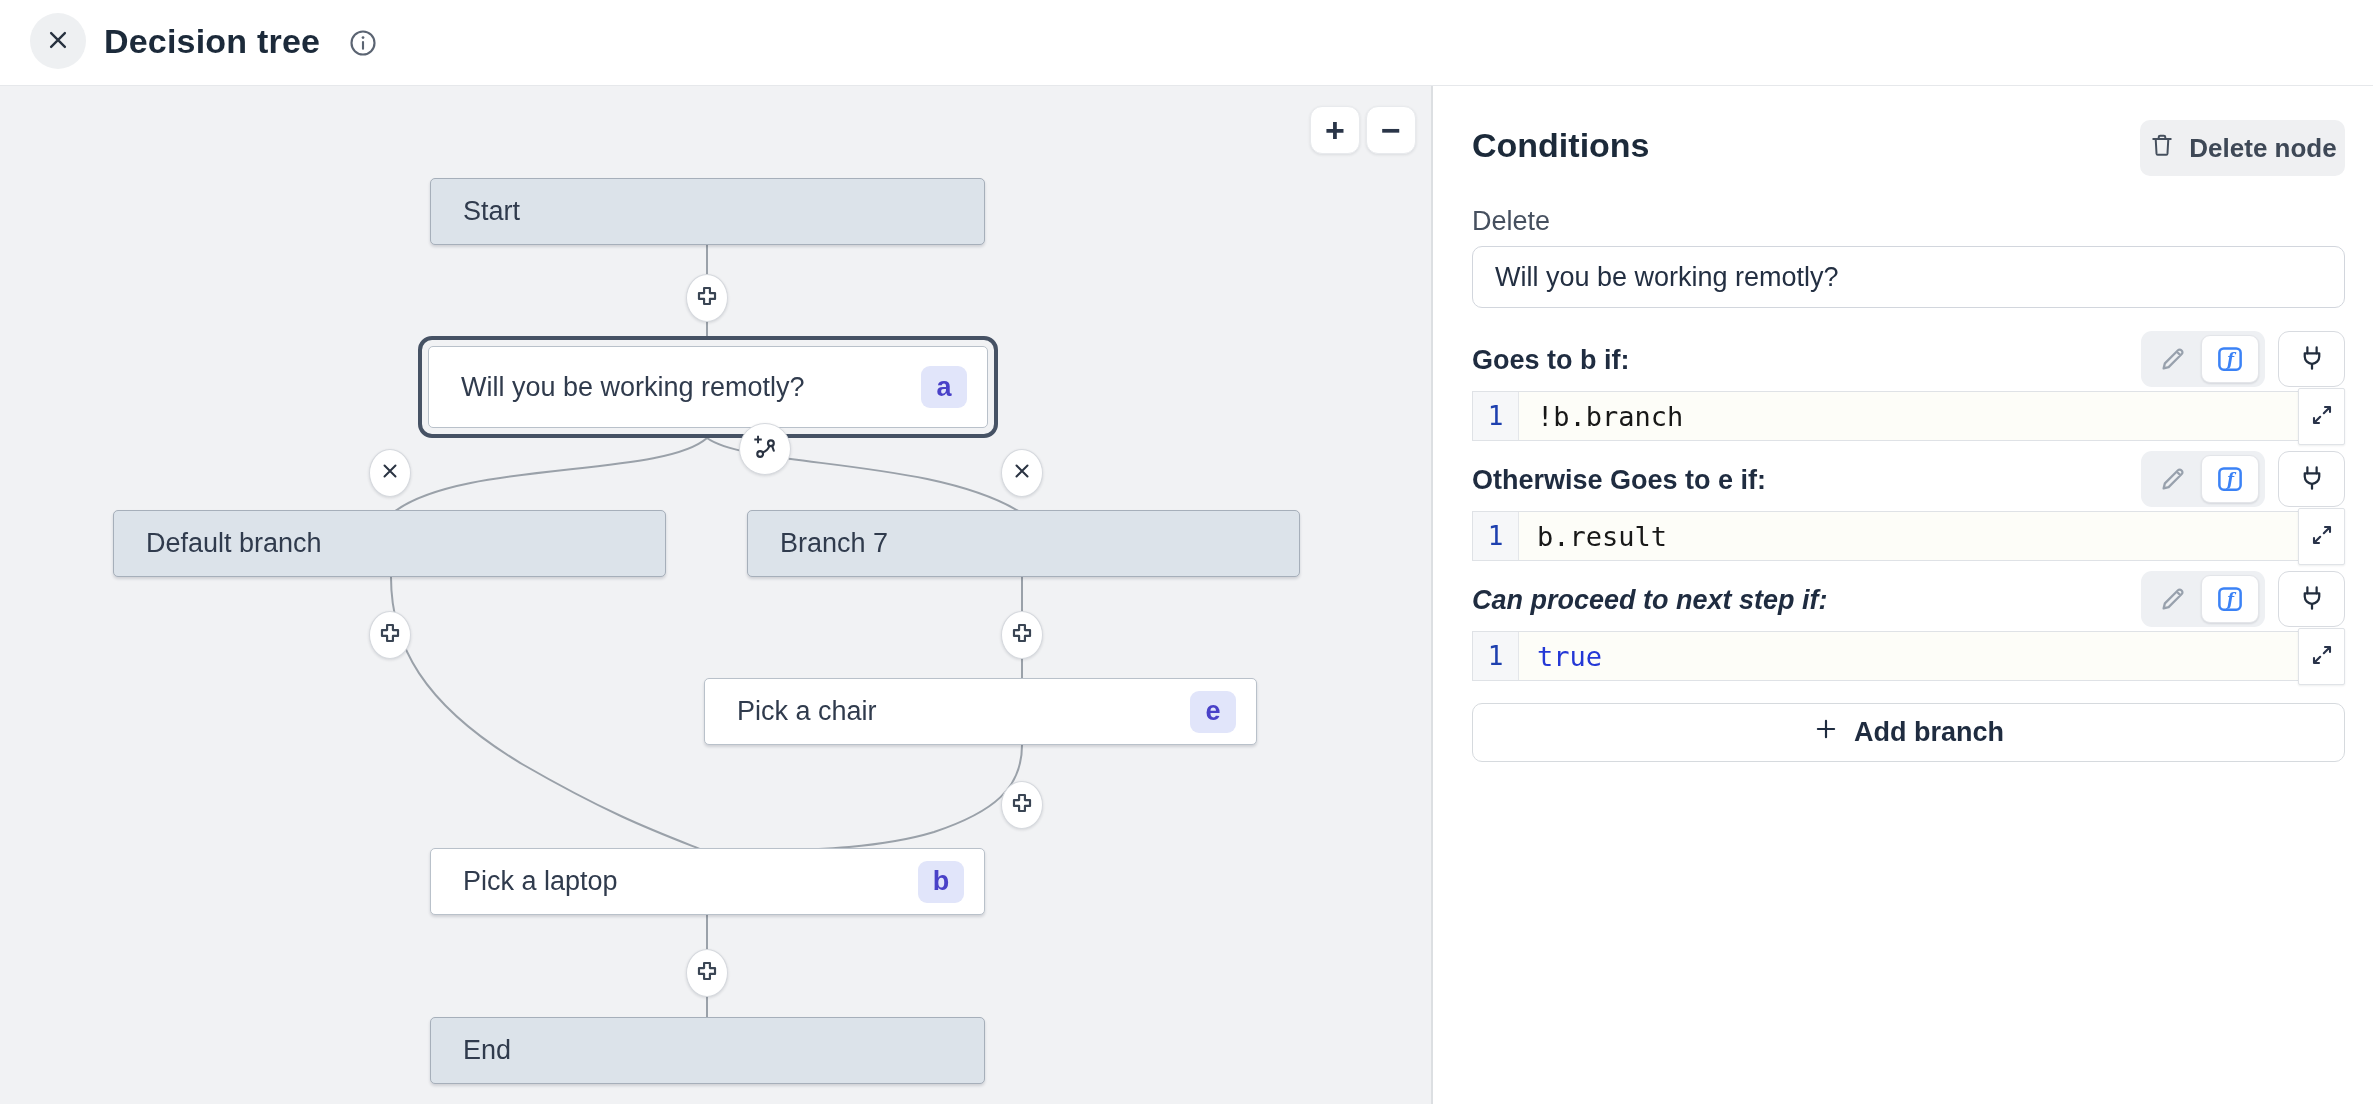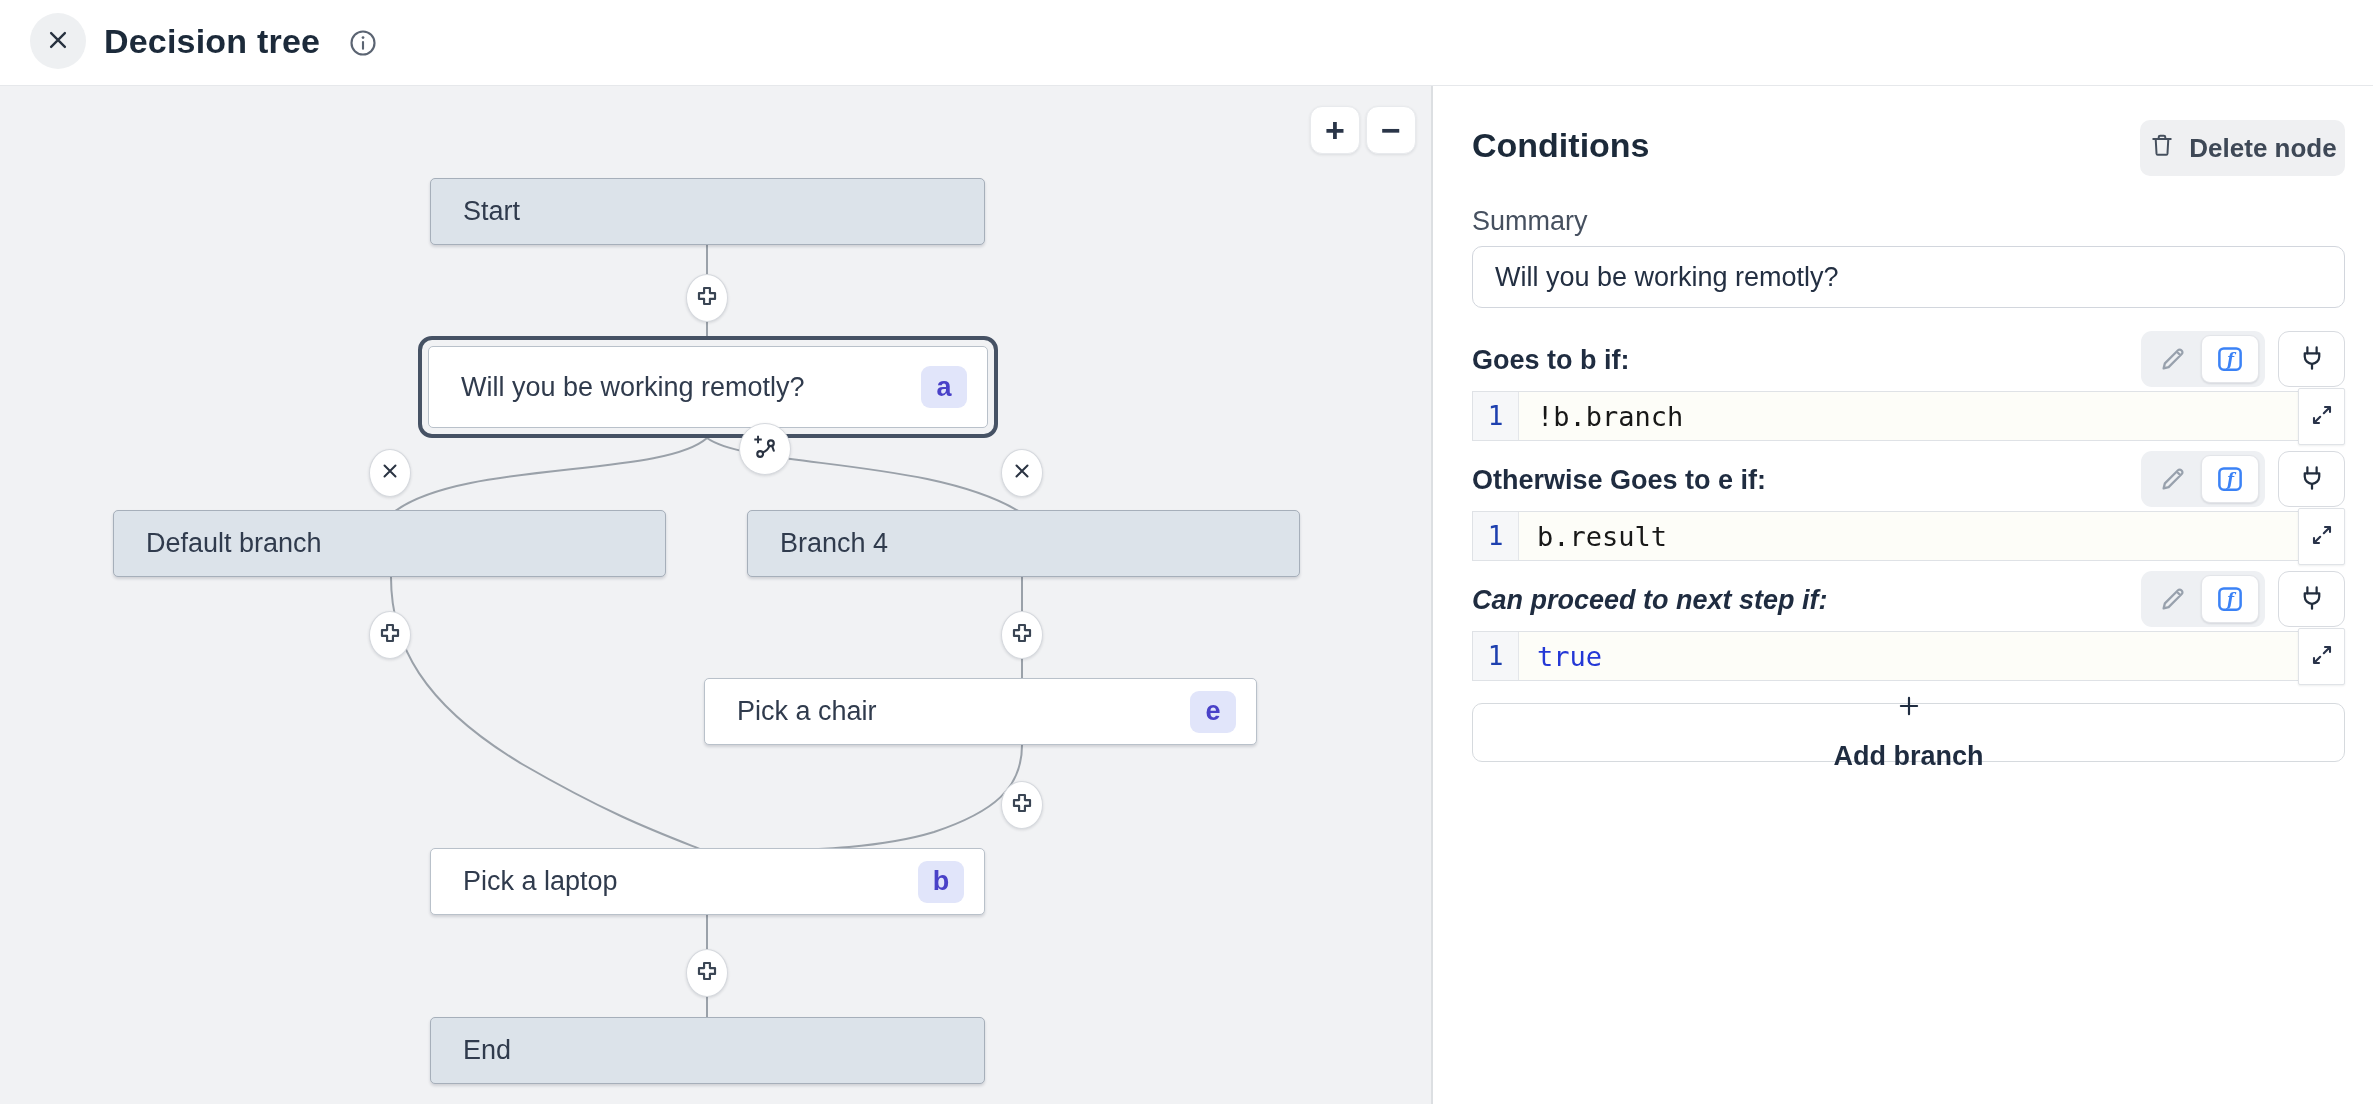--- a/index.html
+++ b/index.html
@@ -90,21 +90,21 @@
   .codearea .kw { color:#2438d6; }
   .expand-btn { position:absolute; right:-1px; top:-4px; width:47px; height:57px;
     background:#fff; border:1px solid #e0e3e7; border-radius:2px; display:flex;
     align-items:center; justify-content:center; cursor:pointer;
     box-shadow:0 1px 2px rgba(25,35,50,.08); }
 
   .add-branch { position:absolute; left:37px; top:617px; width:873px;
     height:59px; background:#fff; border:1.5px solid #d6dade; border-radius:10px;
     display:flex; align-items:center; justify-content:center; gap:15px;
     font-size:27px; font-weight:bold; color:#1f2c40; cursor:pointer;
-    font-family:"Liberation Sans", sans-serif;flex-direction:column; }
+    font-family:"Liberation Sans", sans-serif; }
 </style>
 </head>
 <body>
 
 <div class="stage">
 
   <div class="header">
     <button class="close-btn">
       <span>
         <svg width="30" height="30" viewBox="0 0 24 24" fill="none" stroke="#27313f" stroke-width="1.9" stroke-linecap="round">
@@ -146,21 +146,21 @@
         <span class="node-label">Will you be working remotly?</span>
         <span class="node-badge">a</span>
       </div>
     </div>
 
     <div class="node node-gray" style="left:113px; top:424px; width:553px;">
       <span class="node-label">Default branch</span>
     </div>
 
     <div class="node node-gray" style="left:747px; top:424px; width:553px;">
-      <span class="node-label">Branch 4</span>
+      <span class="node-label">Branch 7</span>
     </div>
 
     <div class="node node-white" style="left:704px; top:592px; width:553px;gap:20px;">
       <span class="node-label">Pick a chair</span>
       <span class="node-badge">e</span>
     </div>
 
     <div class="node node-gray" style="left:430px; top:931px; width:555px;">
       <span class="node-label">End</span>
     </div>
@@ -225,21 +225,21 @@
 
     <button class="delete-btn">
       <span>
         <svg width="28" height="28" viewBox="0 0 24 24" fill="none" stroke="#454f5d" stroke-width="1.7" stroke-linecap="round" stroke-linejoin="round">
             <path d="M4.5 6.8h15M9.2 6.8V5.2a1.2 1.2 0 0 1 1.2-1.2h3.2a1.2 1.2 0 0 1 1.2 1.2v1.6M6.6 6.8l.7 12.6a1 1 0 0 0 1 .9h7.4a1 1 0 0 0 1-.9l.7-12.6"></path>
           </svg>
       </span>
       <span>Delete node</span>
     </button>
 
-    <div class="summary-label">Summary</div>
+    <div class="summary-label">Delete</div>
     <input class="summary-input" type="text" value="Will you be working remotly?" style="">
 
     <div class="rule-label" style="top:259px;">Goes to b if:</div>
     <div class="icon-row" style="top:245px;">
       <div class="seg">
         <span class="seg-pencil">
             <svg width="30" height="30" viewBox="0 0 24 24" fill="none" stroke="#98a1ad" stroke-width="1.8" stroke-linejoin="round">
               <path d="M14.7 5.8l3.5 3.5M4.5 19.5l1-4L16 5a1.8 1.8 0 0 1 2.6 0l.4.4a1.8 1.8 0 0 1 0 2.6L8.5 18.5z"></path>
             </svg>
           </span>

